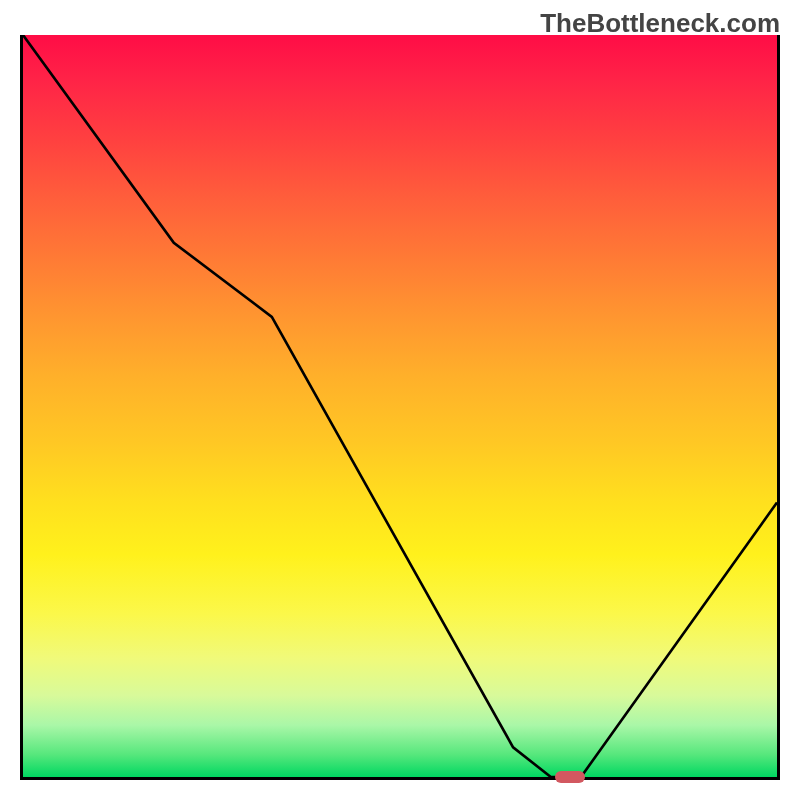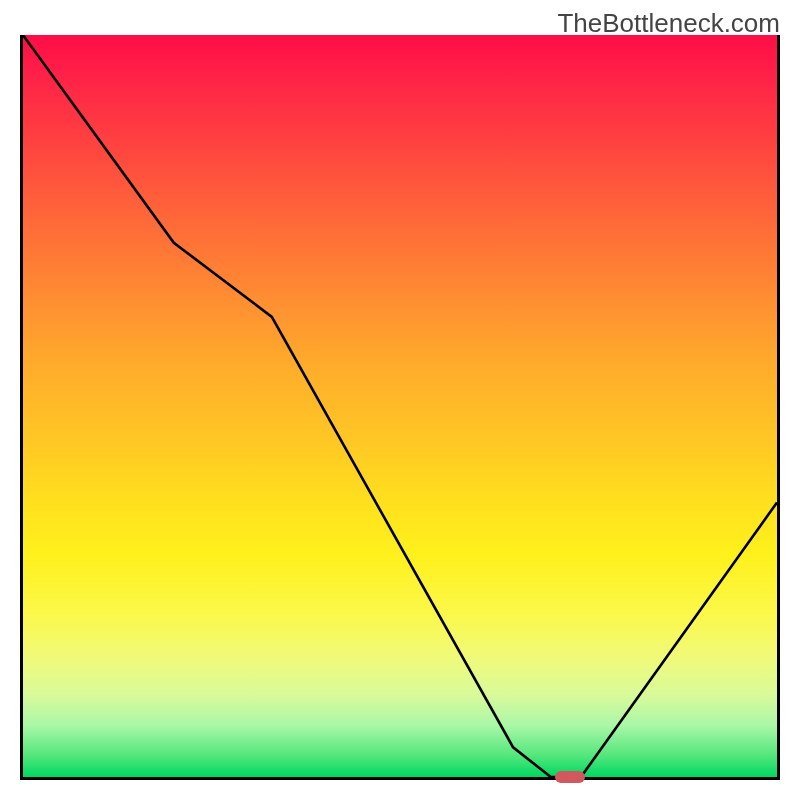--- a/index.html
+++ b/index.html
@@ -10,21 +10,21 @@
     font-family: Arial, sans-serif;
     position: relative;
     overflow: hidden;
   }
   .watermark {
     position: absolute;
     top: 8px;
     right: 20px;
     color: #444;
     font-size: 26px;
-    font-weight: 400;
+    font-weight: 700;
     z-index: 10;
   }
   .chart-frame {
     position: absolute;
     top: 35px;
     left: 20px;
     width: 760px;
     height: 745px;
     border-left: 3px solid #000;
     border-right: 3px solid #000;

